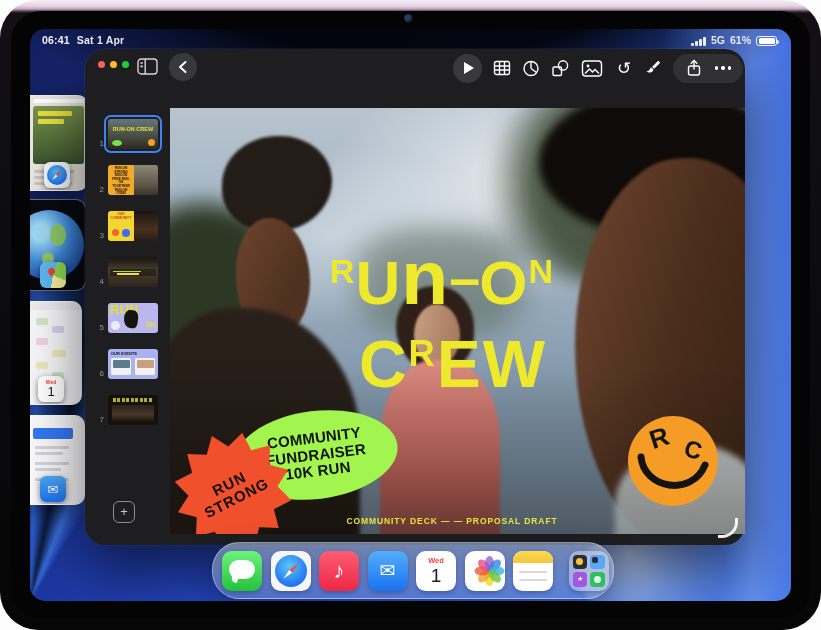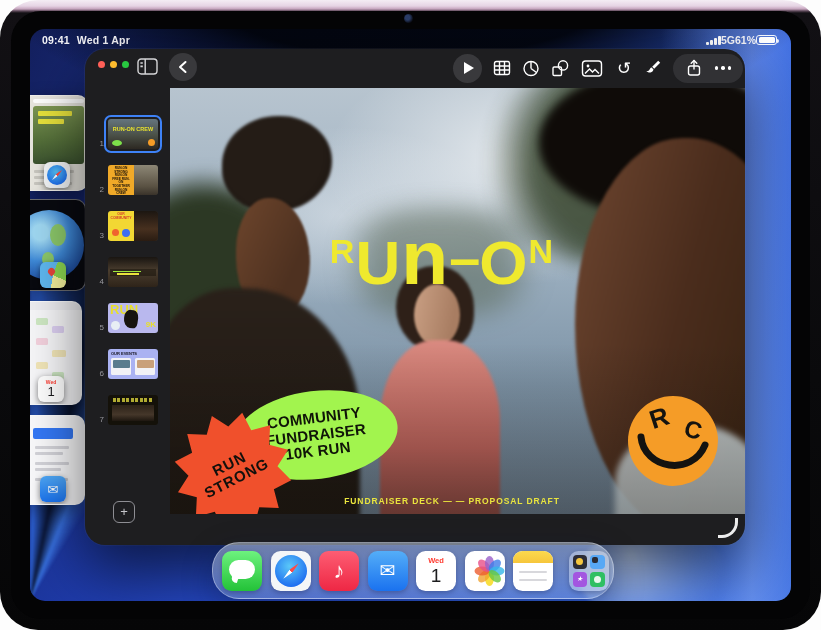--- a/index.html
+++ b/index.html
@@ -20,21 +20,21 @@
     background:conic-gradient(from 300deg at 0% 100%,
       #071826 0deg,#2e6f92 10deg,#0b2436 18deg,#3e90b8 26deg,#0e2338 34deg,#1f4fb0 44deg,#081226 52deg,#2e62d4 62deg,#0a1530 72deg,#3a74e2 82deg,transparent 92deg);
     filter:blur(1px);}
   .wp-right{position:absolute;right:0;top:0;bottom:0;width:130px;
     background:linear-gradient(90deg,transparent,rgba(120,160,245,.35) 45%,rgba(200,220,255,.28) 70%,rgba(90,130,220,.4));}
   .wp-blob{position:absolute;left:548px;top:498px;width:150px;height:95px;border-radius:50%;
     background:radial-gradient(circle at 35% 30%,rgba(215,232,255,.85),rgba(150,185,250,.45) 55%,rgba(90,130,230,.15) 80%);
     filter:blur(2px);}
   
   .status-l{position:absolute;left:12px;top:5px;color:#f4f4f8;font-size:10.5px;font-weight:700;display:flex;gap:7px;letter-spacing:.2px;}
-  .status-r{position:absolute;right:14px;top:5px;display:flex;align-items:center;color:#f4f4f8;font-size:10.5px;font-weight:700;}
+  .status-r{position:absolute;right:14px;top:5px;display:flex;align-items:flex-end;gap:5px;color:#f4f4f8;font-size:10.5px;font-weight:700;}
   .sig{display:flex;align-items:flex-end;gap:1.5px;height:10px;}
   .sig i{display:block;width:2.5px;background:#fff;border-radius:1px;}
   .batt{position:relative;width:21px;height:10.5px;border:1px solid rgba(255,255,255,.95);border-radius:3px;}
   .batt i{position:absolute;inset:1.5px;background:#fff;border-radius:1.5px;}
   .batt u{position:absolute;right:-3px;top:3px;width:2px;height:4px;background:rgba(255,255,255,.9);border-radius:0 2px 2px 0;}
   
   .card{position:absolute;left:0;border-radius:0 10px 10px 0;box-shadow:0 6px 18px rgba(0,0,0,.45);border:1px solid rgba(255,255,255,.4);border-left:none;overflow:hidden;}
   .card .badge{position:absolute;border-radius:6px;box-shadow:0 2px 6px rgba(0,0,0,.5);}
   .c-safari{top:66px;width:58px;height:96px;background:#e9e7e0;}
   .c-safari .hero{position:absolute;left:3px;top:10px;right:3px;height:58px;border-radius:3px;
@@ -115,21 +115,21 @@
   .t6{background:#aab2f2;}
   .t6 .hd{position:absolute;left:3px;top:2px;color:#14121c;font-size:4px;font-weight:800;}
   .t6 .card1,.t6 .card2{position:absolute;top:9px;width:20px;height:17px;background:#f2f2f6;border-radius:1.5px;}
   .t6 .card1{left:3px;}  .t6 .card2{right:3px;}
   .t6 .card1 i,.t6 .card2 i{position:absolute;left:1.5px;top:1.5px;right:1.5px;height:8px;border-radius:1px;}
   .t6 .card1 i{background:#5a7c8e;} .t6 .card2 i{background:#c9a07a;}
   .t7{background:#141109;}
   .t7 .q{position:absolute;left:5px;top:3px;right:5px;height:4px;background:repeating-linear-gradient(90deg,#d8d23c 0 3px,transparent 3px 4.5px);opacity:.8;}
   .t7 .ph{position:absolute;left:4px;top:10px;right:4px;bottom:4px;background:linear-gradient(180deg,#2c2218 0,#45372a 60%,#1e1710);}
   
-  .slide{position:absolute;left:85px;top:39px;width:575px;height:426px;overflow:hidden;background:#8b5cf6;}
+  .slide{position:absolute;left:85px;top:59px;width:575px;height:426px;overflow:hidden;background:#8b5cf6;}
   .sky{position:absolute;inset:0;background:
     radial-gradient(ellipse 50% 40% at 62% 18%,rgba(255,255,255,.75),transparent 70%),
     radial-gradient(ellipse 40% 30% at 30% 30%,rgba(240,244,248,.5),transparent 70%),
     linear-gradient(180deg,#b7c4cf 0,#97abbc 45%,#7d93a6 70%,#6d8194 100%);}
   .trees-l{position:absolute;left:-30px;top:60px;width:130px;height:260px;border-radius:50%;
     background:radial-gradient(circle,#2c3824 0 55%,rgba(44,56,36,0) 75%);filter:blur(7px);}
   .trees-r{position:absolute;right:-30px;top:-30px;width:300px;height:210px;border-radius:50%;
     background:radial-gradient(circle,#3c4a34 0 50%,rgba(60,74,52,0) 75%);filter:blur(9px);opacity:.9;}
   .trees-m{position:absolute;left:150px;top:120px;width:240px;height:110px;border-radius:50%;
     background:radial-gradient(circle,#5c6a5a 0 50%,transparent 75%);filter:blur(12px);opacity:.55;}
@@ -210,22 +210,22 @@
     <div class="bezel"></div>
     <div class="camera"></div>
 
     <div class="screen">
       <div class="wp-top"></div>
       <div class="wp-rays"></div>
       <div class="wp-right"></div>
       <div class="wp-blob"></div>
 
       <div class="status-l">
-        <span>09:41</span>
-        <span>Wed 1 Apr</span>
+        <span>06:41</span>
+        <span>Sat 1 Apr</span>
       </div>
       <div class="status-r">
         <span class="sig">
           <i style="height:3.5px"></i>
             <i style="height:5.5px"></i>
             <i style="height:7.5px"></i>
             <i style="height:9.5px"></i>
         </span>
         <span>5G</span>
         <span>61%</span>
@@ -444,20 +444,21 @@
           <div class="runner-b-hair"></div>
           <div class="runner-b-face"></div>
           <div class="runner-b-body"></div>
           <div class="runner-a-hair"></div>
           <div class="runner-a-face"></div>
           <div class="runner-a-body"></div>
           <div class="slide-dark"></div>
 
           <div class="slide-title">
             <div class="tl1 char-split"><span class="ch ch0">R</span><span class="ch ch1">U</span><span class="ch ch2">n</span><span class="ch ch3">–</span><span class="ch ch4">O</span><span class="ch ch5">N</span></div>
+            <div class="tl2 char-split"><span class="ch ch0">C</span><span class="ch ch1">R</span><span class="ch ch2">E</span><span class="ch ch3">W</span></div>
           </div>
 
           <div class="sticker-fund" style="background:#a2f44e">
             <span>COMMUNITY</span>
             <span>FUNDRAISER</span>
             <span>10K RUN</span>
           </div>
 
           <div class="sticker-burst">
             <svg viewBox="0 0 120 120">
@@ -471,21 +472,21 @@
 
           <div class="badge-rc">
             <svg viewBox="0 0 94 96">
               <circle cx="47" cy="48" r="45" fill="#f59c27"></circle>
               <text x="25" y="36" font-family="DejaVu Sans, sans-serif" font-size="26" font-weight="bold" fill="#141310" transform="rotate(-18 27 30)">R</text>
               <text x="58" y="44" font-family="DejaVu Sans, sans-serif" font-size="24" font-weight="bold" fill="#141310" transform="rotate(14 62 38)">C</text>
               <path d="M15 44 C 18 76, 66 84, 79 52" fill="none" stroke="#141310" stroke-width="7" stroke-linecap="round"></path>
             </svg>
           </div>
 
-          <div class="slide-footer">FUNDRAISER DECK — — PROPOSAL DRAFT</div>
+          <div class="slide-footer">COMMUNITY DECK — — PROPOSAL DRAFT</div>
         </div>
 
         <div class="resize-arc"></div>
       </div>
 
       <div class="dock">
         <div class="dapp d-msg">
           <span class="bub"></span>
             <span class="tail"></span>
         </div>

